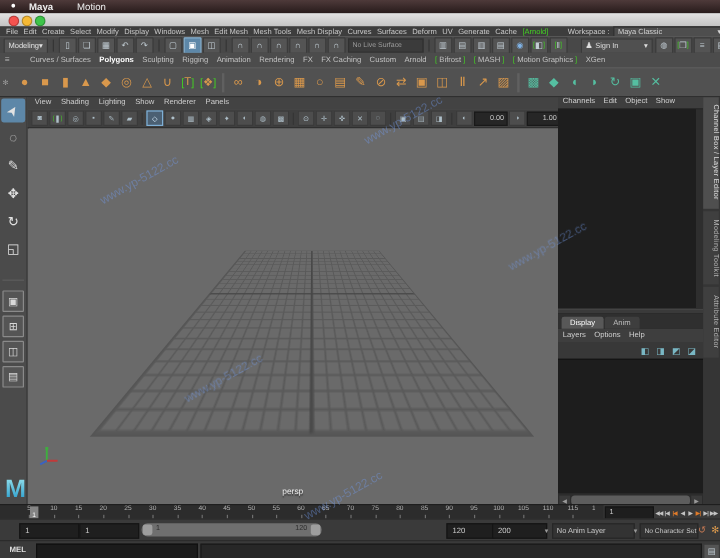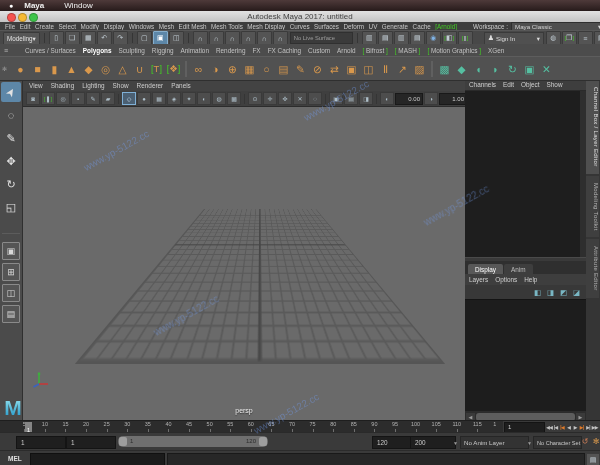--- a/index.html
+++ b/index.html
@@ -192,28 +192,27 @@
   .wm{position:absolute;font-size:10px;color:rgba(115,155,235,.42);transform:rotate(-29deg);
     white-space:nowrap;pointer-events:none;z-index:40}
 </style>
 </head>
 <body>
 
 <div id="macbar">
   <span class="apple">●</span>
   <span>
     
-  <span class="mitem bold" style="margin-right:20px">Maya</span><span class="mitem" style="margin-right:10px">Window</span></span>
+  <span class="mitem bold" style="margin-right:20px">Maya</span><span class="mitem" style="margin-right:10px">Motion</span></span>
 </div>
 
 <div id="titlebar">
   <span class="light" style="left:7px;background:var(--titlebar-red)"></span>
   <span class="light" style="left:18px;background:var(--titlebar-yellow)"></span>
   <span class="light" style="left:29px;background:var(--titlebar-green)"></span>
-  <span class="title">Autodesk Maya 2017: untitled</span>
 </div>
 
 <div id="menubar">
   <span style="display:flex;gap:4.5px">
 
   <span class="mm">File</span>
       <span class="mm">Edit</span>
       <span class="mm">Create</span>
       <span class="mm">Select</span>
       <span class="mm">Modify</span>

